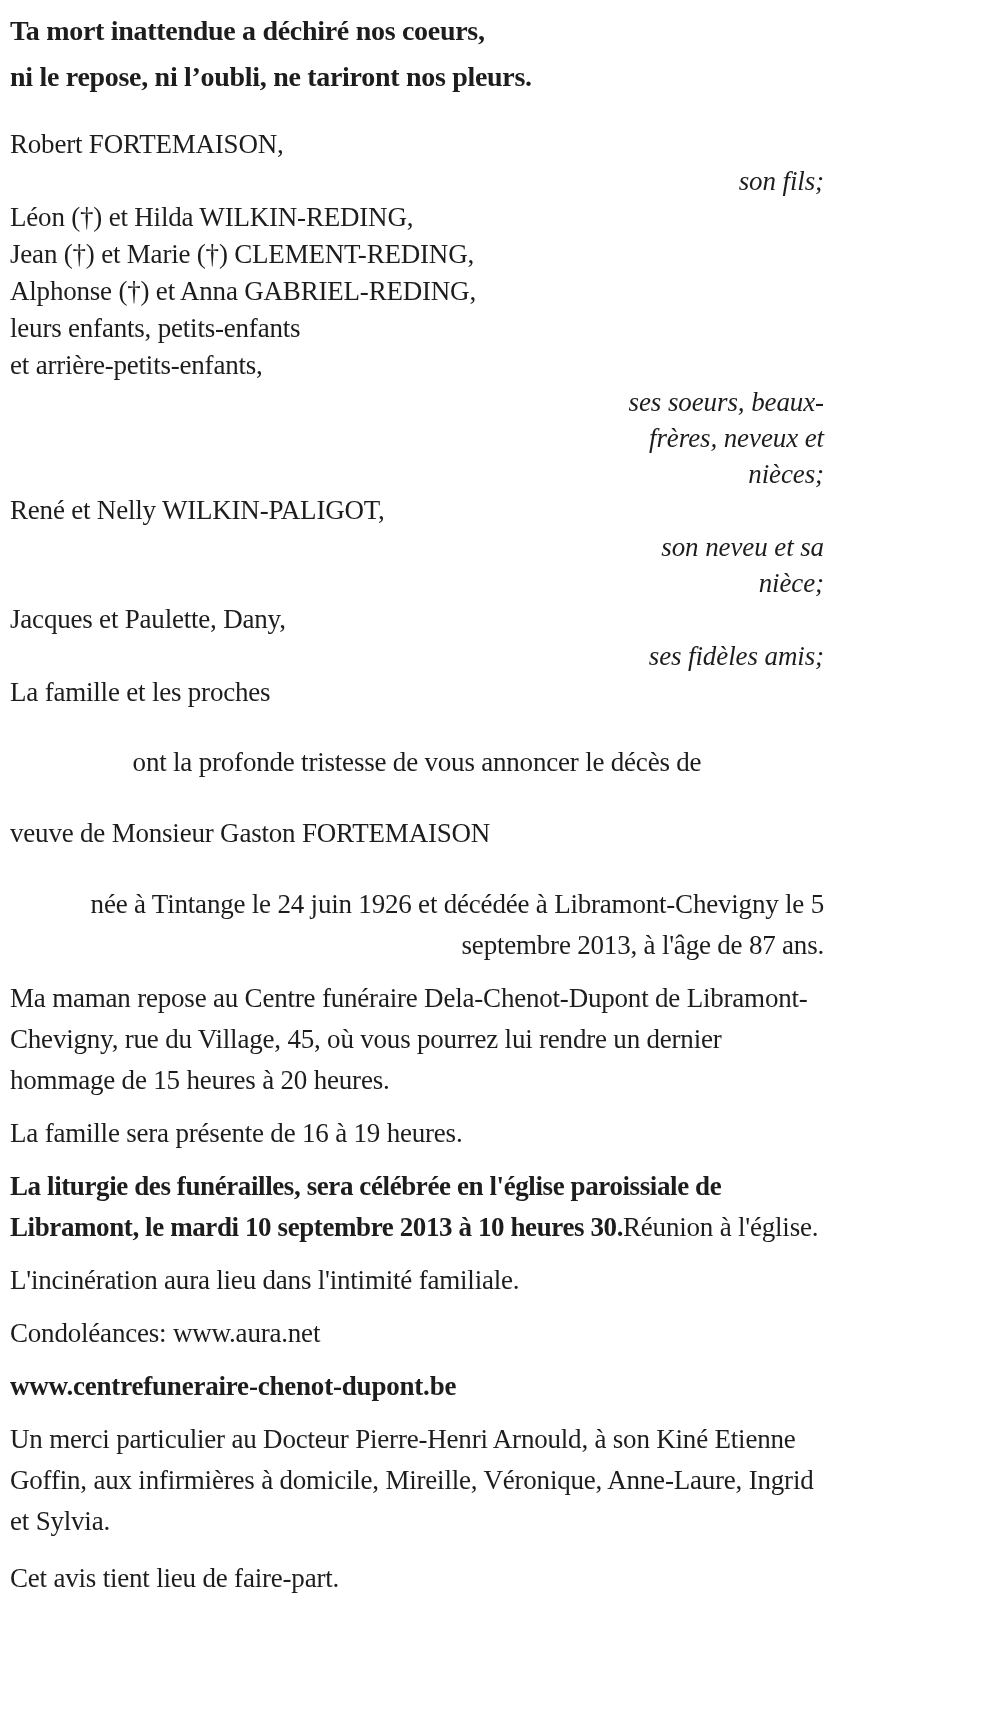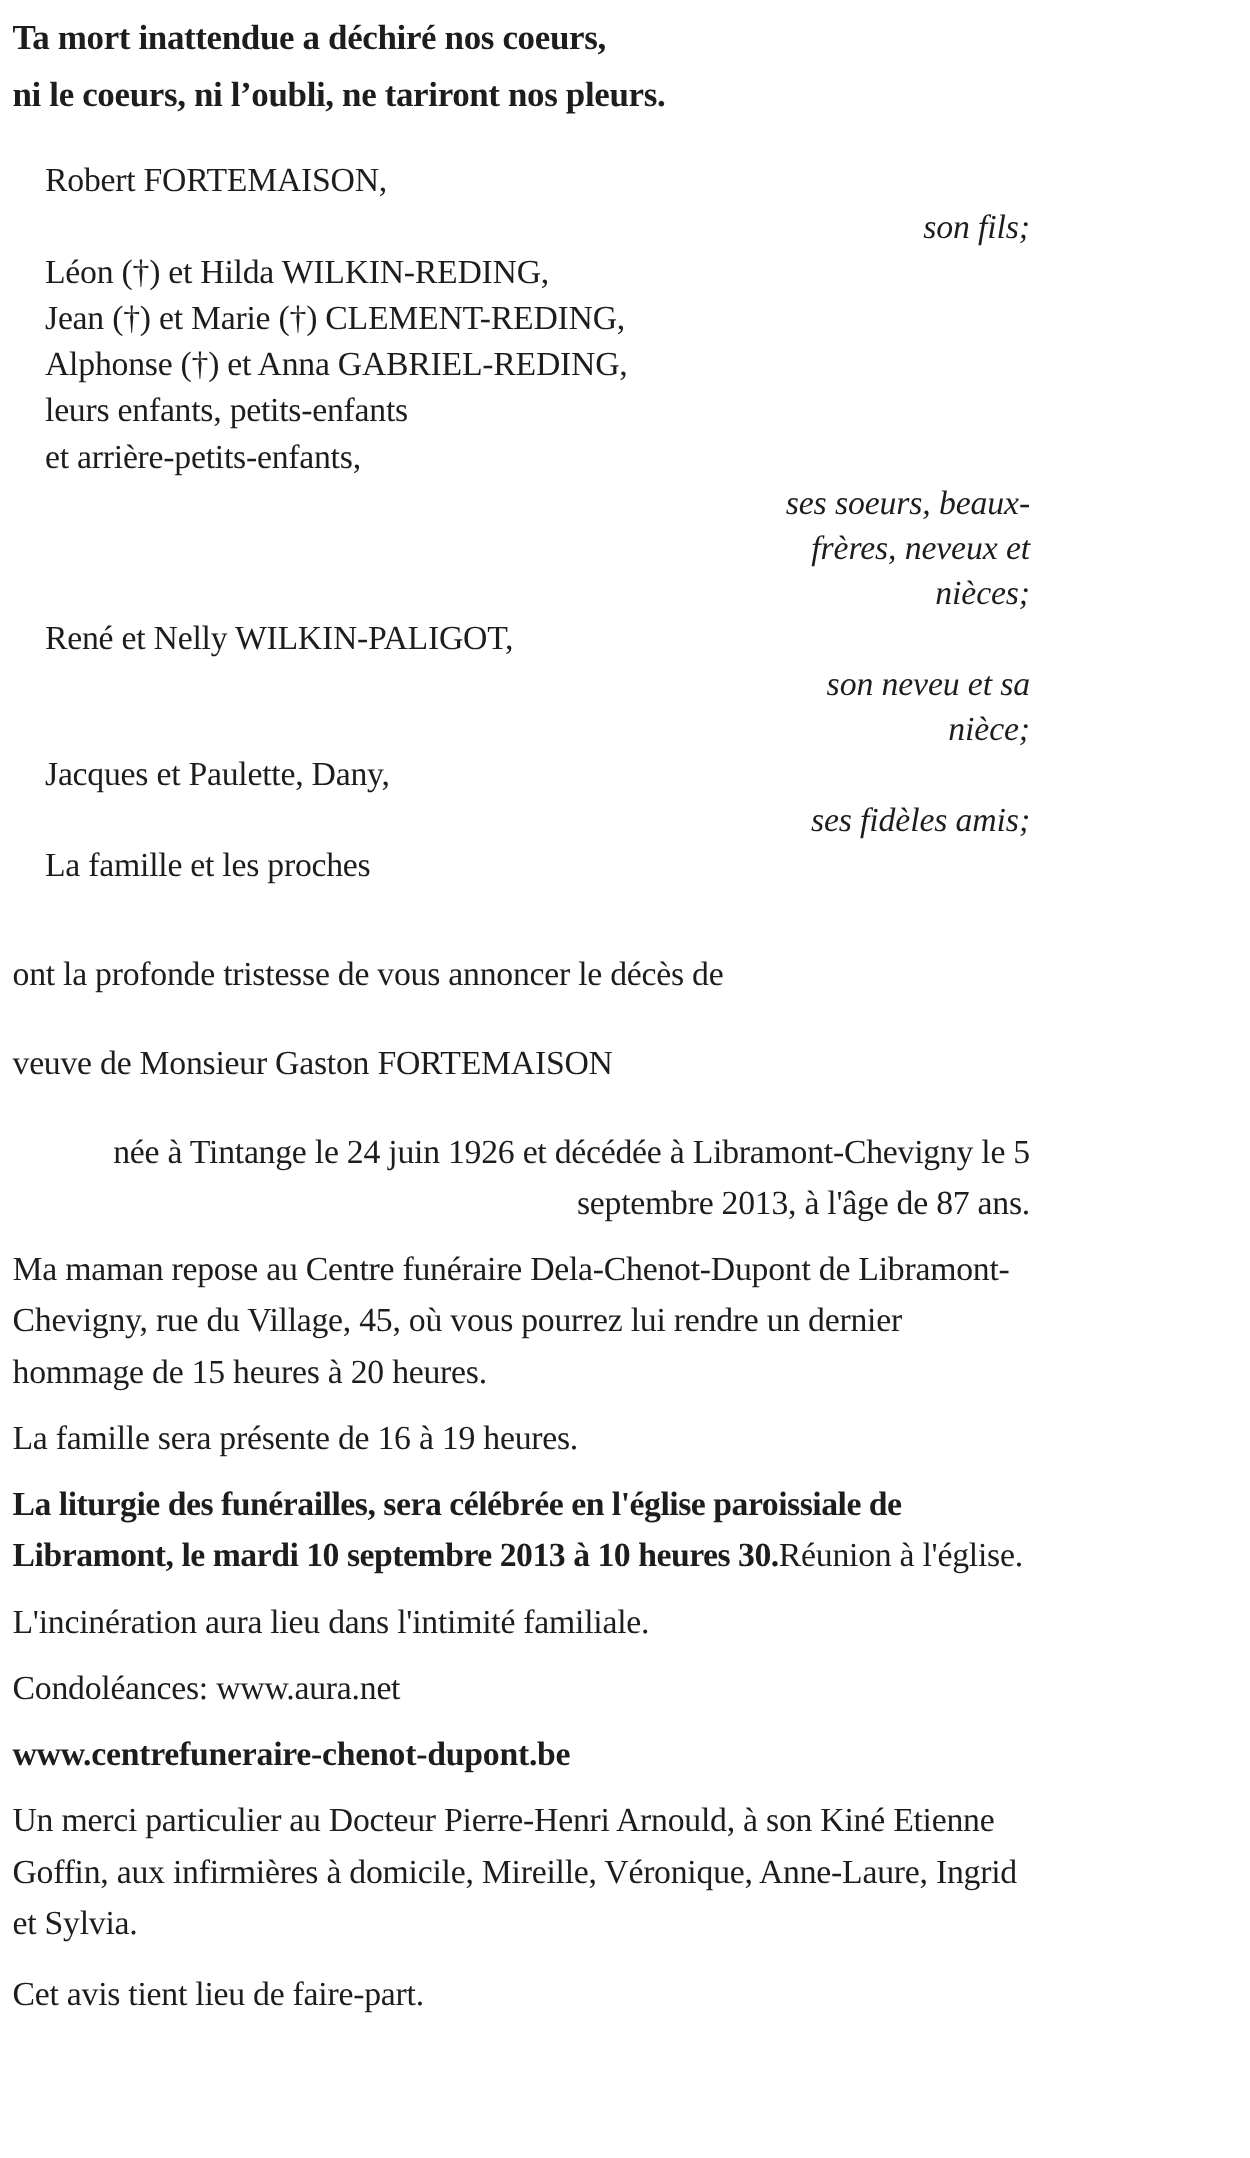--- a/index.html
+++ b/index.html
@@ -20,30 +20,30 @@
   }
   p { margin:0; }
 
   .epitaph p {
     font-weight:bold;
     font-size:28px;
     line-height:46px;
     letter-spacing:-0.3px;
   }
 
-  .mourners { margin-top:26px;margin-left:26px; }
+  .mourners { margin-top:26px; }
   .mourners .name { line-height:37px; }
   .relation { text-align:right; }
   .relation p {
     font-style:italic;
     line-height:36px;
     letter-spacing:-0.1px;
   }
 
-  .announcement { margin-top:48px; }
+  .announcement { margin-top:31px;text-align:center; }
 
   .deceased {
     margin:14px 0 0 0;
     font-size:45px;
     line-height:54px;
     font-weight:bold;
     letter-spacing:-0.5px;
   }
 
   .widow { margin-top:30px; }
@@ -53,21 +53,21 @@
   .liturgy .b { font-weight:bold; letter-spacing:-0.4px; }
   .notice { margin-top:16px; }
 </style>
 </head>
 <body>
 
 <div class="doc">
 
   <header class="epitaph">
     <p>Ta mort inattendue a déchiré nos coeurs,</p>
-    <p>ni le coeurs, ni l’oubli, ne tariront nos pleurs.</p>
+    <p>ni le repose, ni l’oubli, ne tariront nos pleurs.</p>
   </header>
 
   <section class="mourners">
 
     <div class="group">
       <p class="name">Robert FORTEMAISON,</p>
       <div class="relation">
         <p>son fils;</p>
       </div>
     </div>

